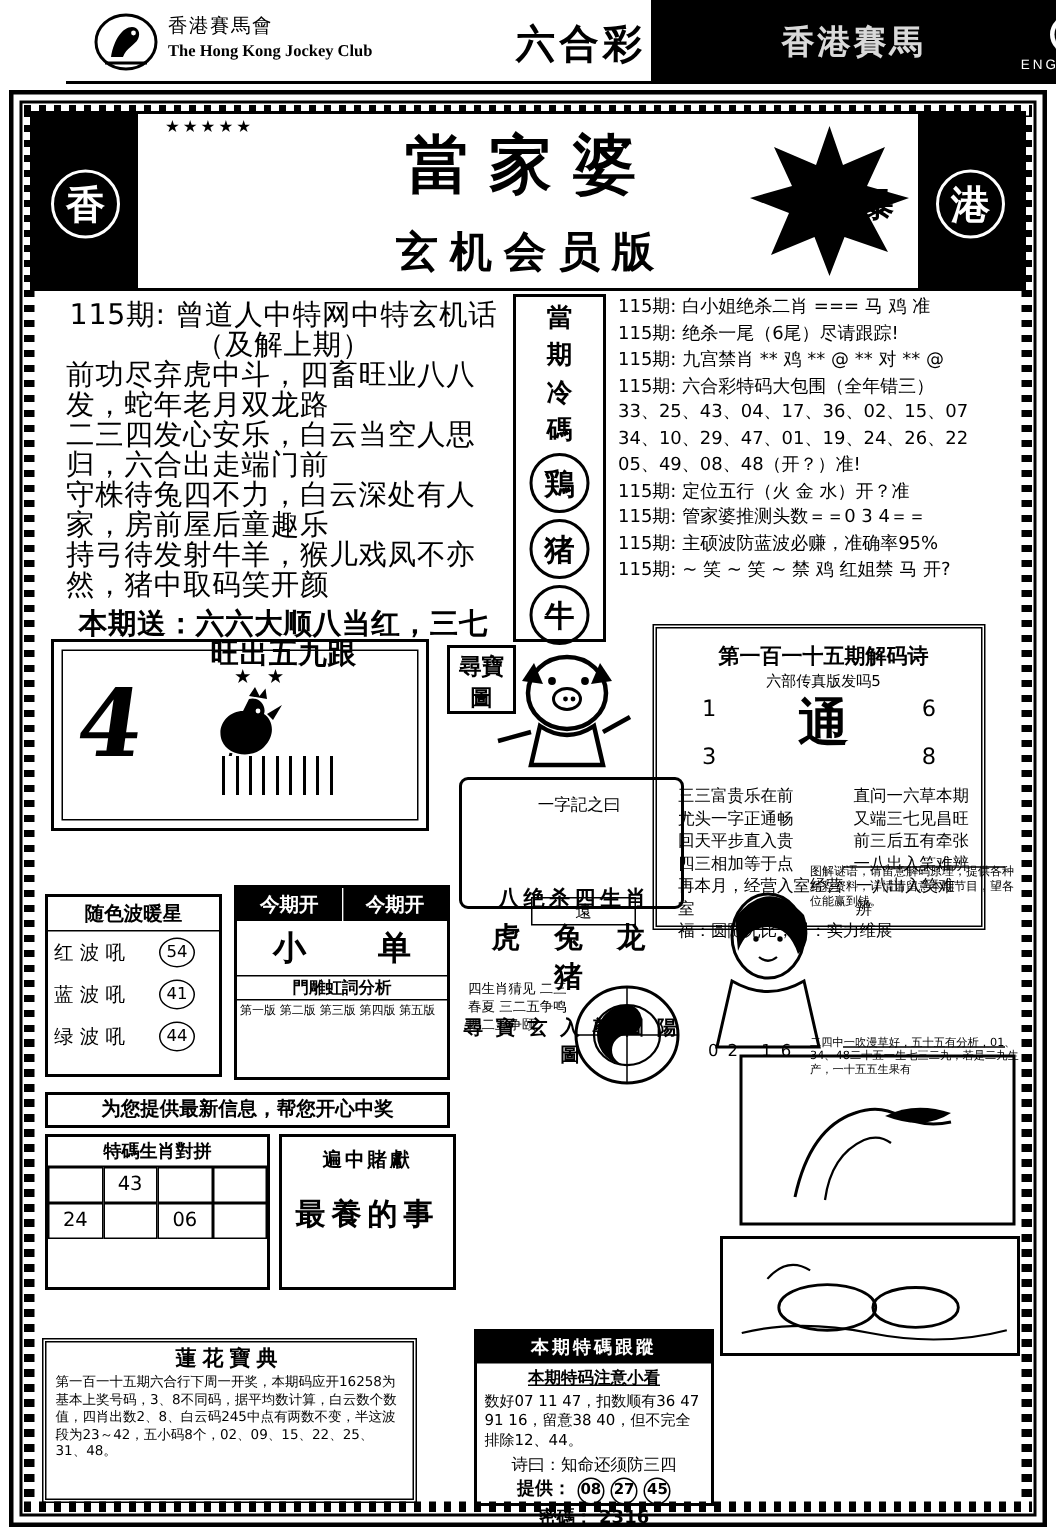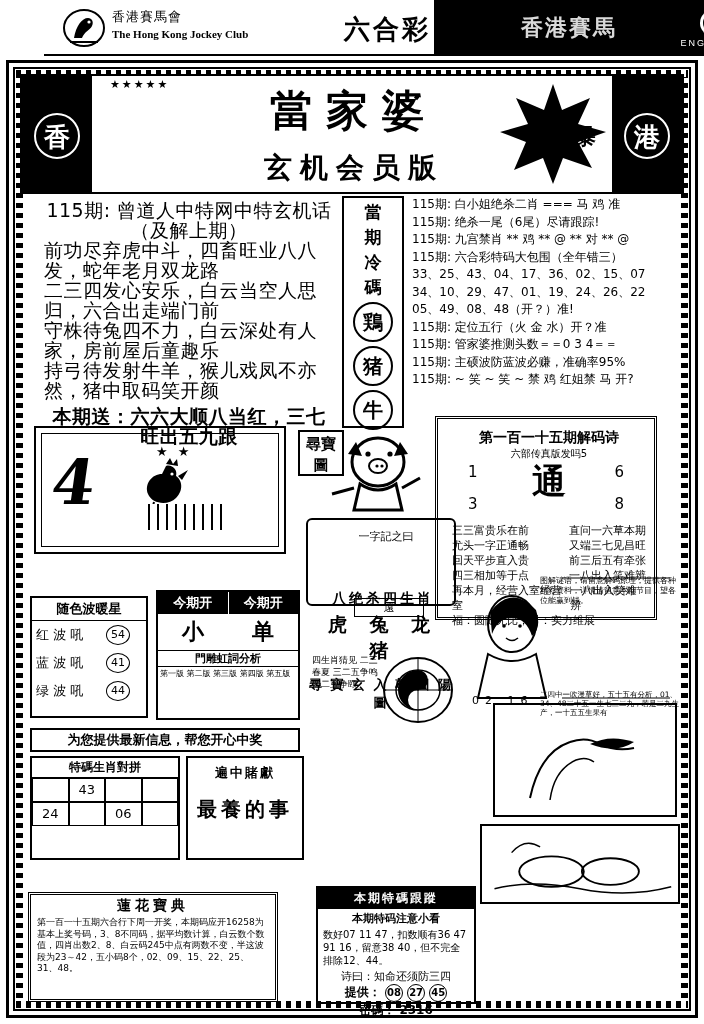--- a/index.html
+++ b/index.html
@@ -288,21 +288,21 @@
     border:3px double #000;
   }
   .lh-title { text-align:center; font-size:14px; font-weight:bold; letter-spacing:4px; padding-top:2px;}
   .lh-body { font-size:9px; line-height:11.5px; padding:2px 6px;}
   .tracker {
     position:absolute; left:268px; top:-6px; width:160px; height:118px;
     border:2px solid #000;
     margin-left:28px;
   }
   .tk-title { text-align:center; font-size:12px; font-weight:bold; background:#000; color:#fff; padding:2px 0; letter-spacing:2px;}
-  .tk-sub { text-align:center; font-size:11px; font-weight:bold; padding:2px 0;}
+  .tk-sub { text-align:center; font-size:11px; font-weight:bold; padding:2px 0;text-decoration:underline;}
   .tk-body { font-size:10px; line-height:13px; padding:0 5px;}
   .tk-foot { font-size:11px; text-align:center; padding-top:2px; }
   .tk-code { text-align:center; font-size:12px; font-weight:bold; }
   .circ { display:inline-block; border:1px solid #000; border-radius:50%; width:18px; height:18px; line-height:16px; text-align:center; font-size:10px;}
 </style>
 </head>
 <body>
 
 <div class="page">
 

